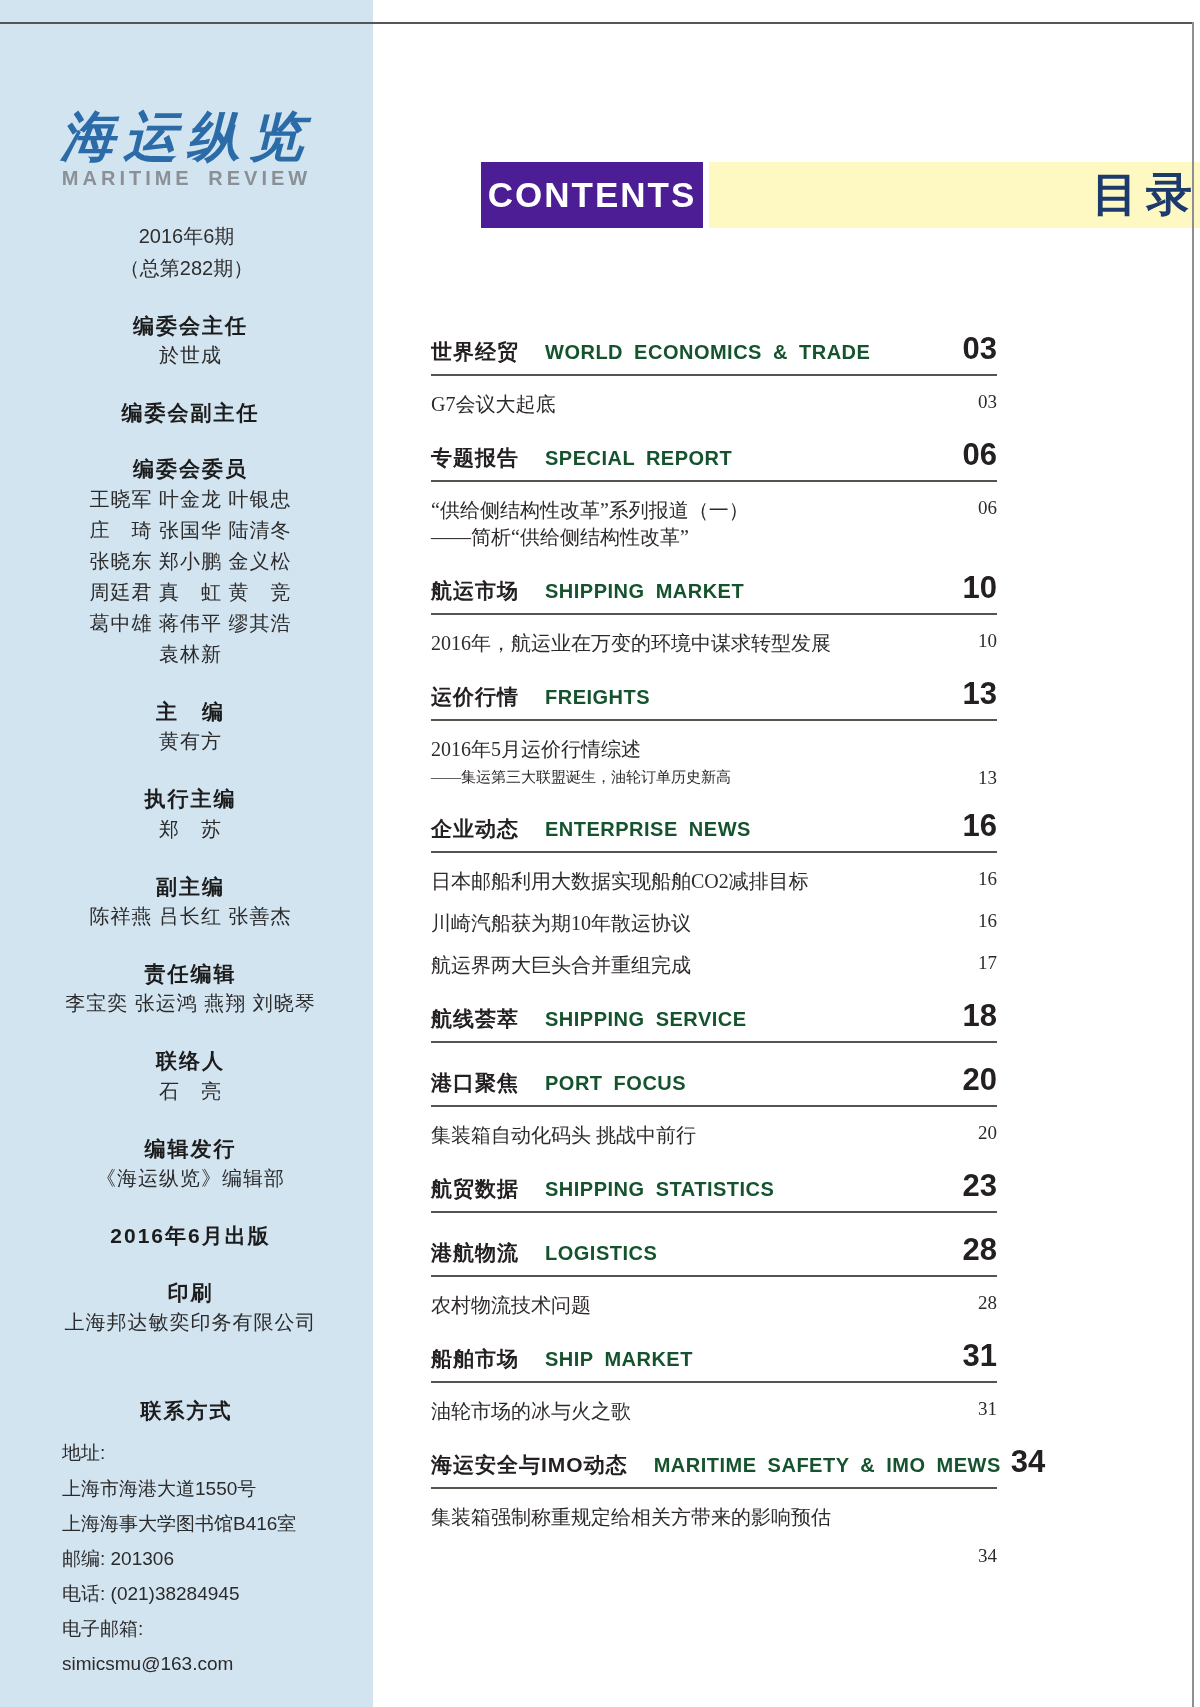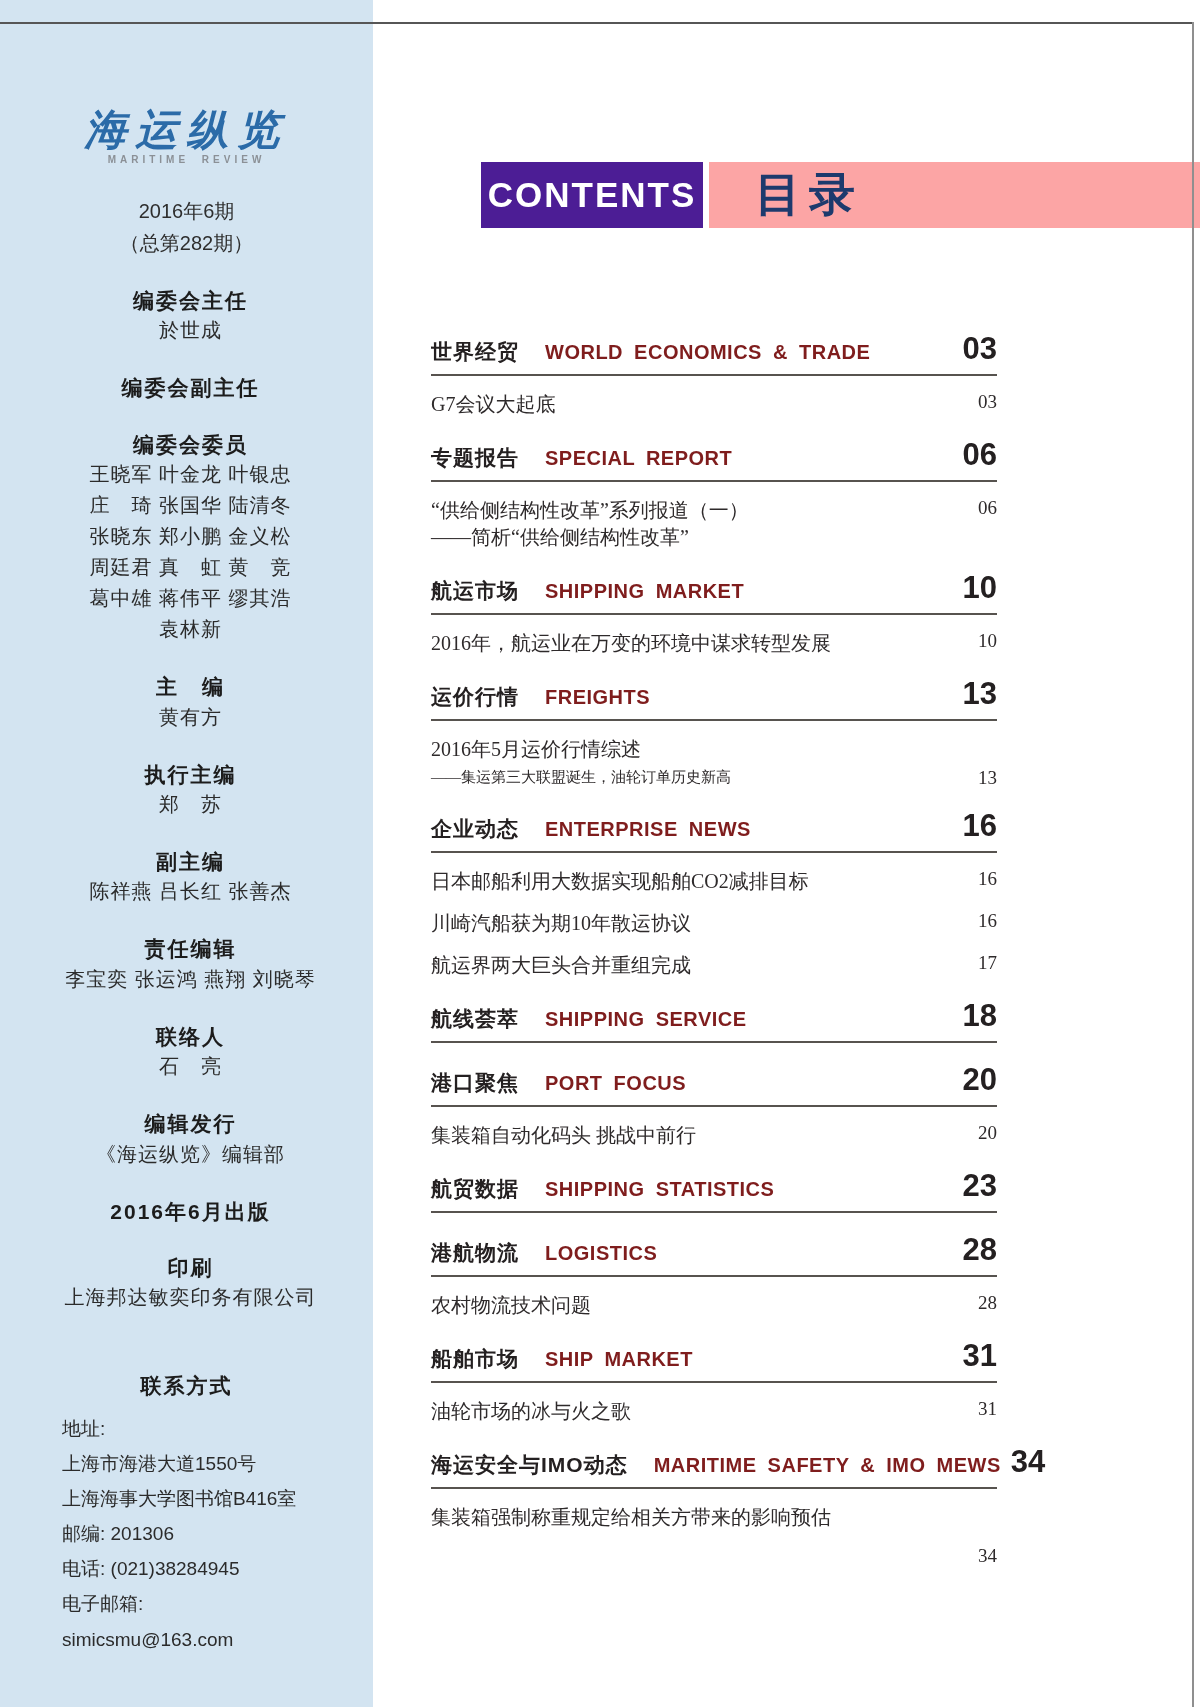--- a/index.html
+++ b/index.html
@@ -6,43 +6,43 @@
   .page{position:relative;width:1200px;height:1707px;background:#ffffff;overflow:hidden;
         font-family:"Liberation Sans",sans-serif;color:#262223;}
 
   
   .frame-top{position:absolute;left:0;top:22px;width:1194px;height:2px;background:#565656;z-index:9;}
   .frame-right{position:absolute;left:1192px;top:22px;width:2px;height:1685px;background:#8f8f8f;z-index:9;}
 
   
   .sidebar{position:absolute;left:0;top:0;width:373px;height:1707px;background:#d3e4f1;text-align:center;}
   .logo{margin-top:108px;}
-  .logo-cn{font-family:"DejaVu Serif",serif;font-style:italic;font-weight:bold;font-size:42px;
+  .logo-cn{font-family:"DejaVu Serif",serif;font-style:italic;font-weight:bold;font-size:54px;
            color:#2b6ba8;letter-spacing:9px;line-height:1.05;}
-  .logo-en{margin-top:2px;font-size:10px;font-weight:bold;color:#8b9096;letter-spacing:4px;word-spacing:6px;}
+  .logo-en{margin-top:2px;font-size:20px;font-weight:bold;color:#8b9096;letter-spacing:4px;word-spacing:6px;}
   .issue{margin-top:30px;font-size:20px;color:#2e2e2e;line-height:1.6;}
   .sb-block{margin-top:27px;padding-left:8px;}
   .sb-heading{font-size:21px;font-weight:bold;color:#1c1c1c;letter-spacing:2px;line-height:1.4;}
   .sb-line{font-size:20px;color:#2b2b2b;line-height:1.55;letter-spacing:1px;}
   .contact{margin-top:58px;}
   .contact-lines{margin-top:10px;text-align:left;padding-left:62px;font-size:19px;color:#2b2b2b;line-height:1.85;}
 
   
   .toc-header{position:absolute;left:481px;top:162px;right:0;height:66px;display:flex;}
   .contents-box{width:222px;height:66px;background:#4c1d95;color:#ffffff;font-weight:bold;
                 font-size:35px;letter-spacing:2px;display:flex;align-items:center;justify-content:center;}
-  .gray-bar{flex:1;margin-left:6px;background:#fca5a5;display:flex;align-items:center;}
+  .gray-bar{flex:1;margin-left:6px;background:#fef9c3;display:flex;align-items:center;justify-content:flex-end;}
   .mulu{margin-left:46px;font-size:46px;font-weight:bold;color:#1d3a6d;letter-spacing:8px;}
 
   
   .toc{position:absolute;left:431px;top:312px;width:566px;}
   .sec{display:flex;align-items:baseline;border-bottom:2px solid #57534f;padding-bottom:7px;margin-top:19px;}
   .sec-cn{font-size:21px;font-weight:bold;letter-spacing:1px;color:#242021;white-space:nowrap;}
   .sec-en{font-size:20px;font-weight:bold;margin-left:26px;letter-spacing:0.5px;word-spacing:5px;
-          color:#7f1d1d;white-space:nowrap;}
+          color:#14532d;white-space:nowrap;}
   .sec-pg{margin-left:auto;font-size:31px;font-weight:bold;color:#242021;padding-left:10px;}
   .art{display:flex;align-items:flex-start;margin-top:15px;}
   .art.pg-bottom{align-items:flex-end;}
   .art.pg-below{display:block;}
   .art-lines{font-family:"Liberation Serif","DejaVu Serif",serif;color:#2e2a2b;}
   .art-line{font-size:20px;line-height:1.35;}
   .art-subline{font-size:15px;line-height:1.45;margin-top:4px;}
   .art-pg{margin-left:auto;font-family:"Liberation Serif","DejaVu Serif",serif;font-size:19px;color:#2e2a2b;
           padding-left:10px;}
   .art.pg-below .art-pg{text-align:right;margin-top:14px;padding-left:0;}

